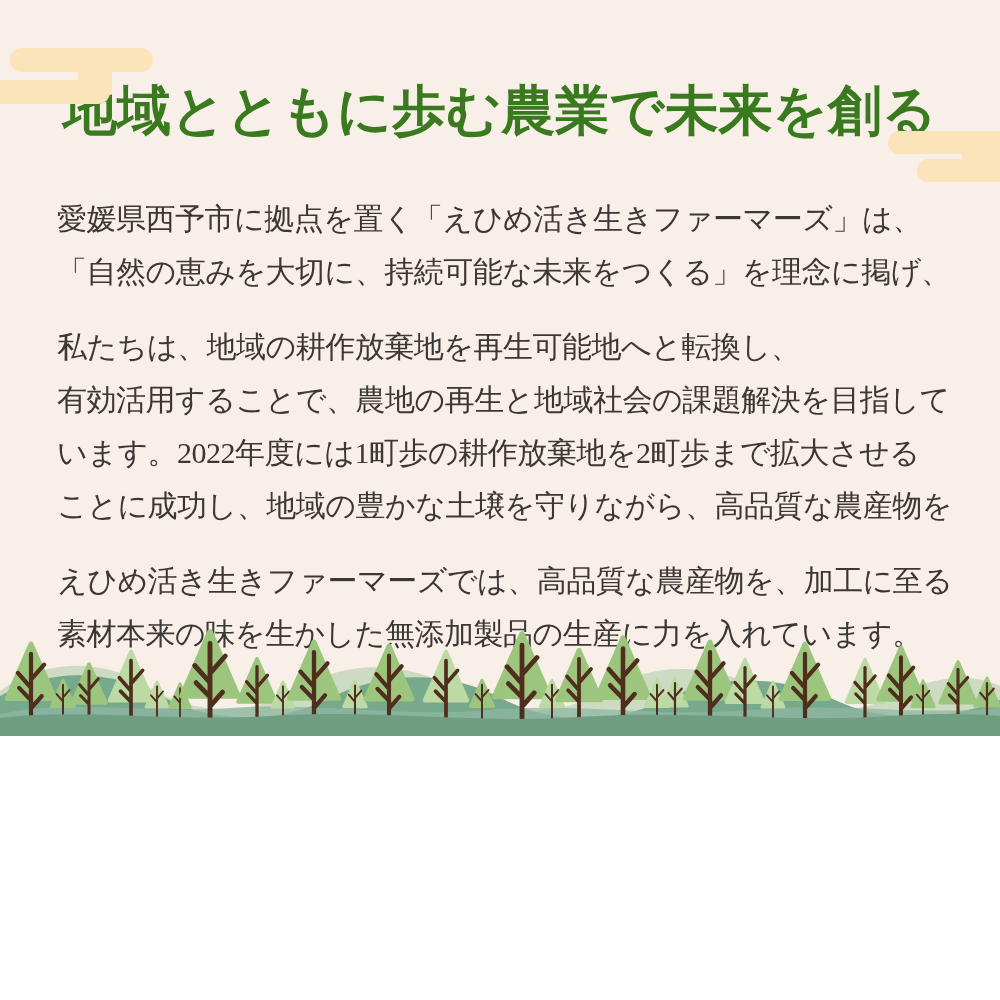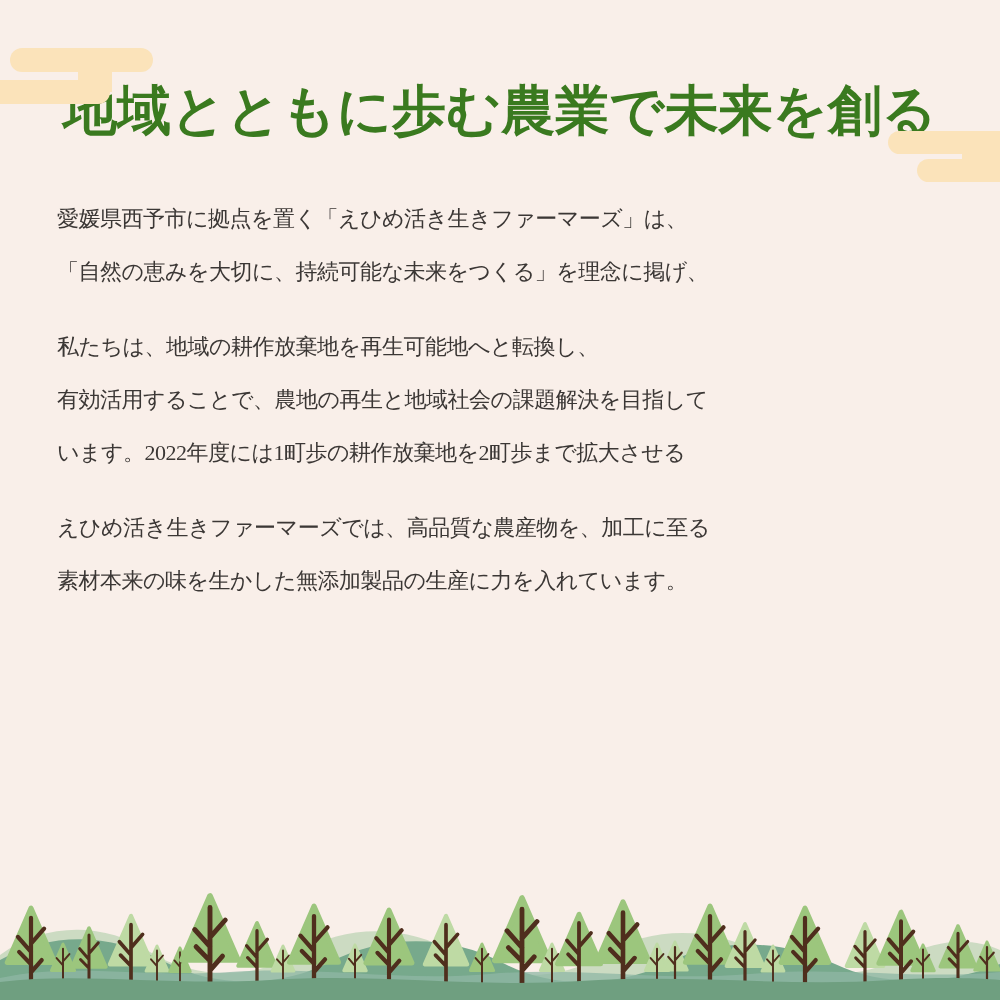--- a/index.html
+++ b/index.html
@@ -1,19 +1,19 @@
 <!DOCTYPE html>
 <html lang="ja"><head>
 <meta charset="utf-8">
 <style>
   html,body{margin:0;padding:0;}
   body{font-family:"Liberation Serif","DejaVu Serif",serif;}
   .page{
     position:relative;
-    width:1000px;height:1000px;
+    width:1000px;height:736px;
     background:var(--bg,#f9efe9);
     overflow:hidden;
   }
   
   .cloud span{position:absolute;background:var(--cloud,#fbe3ba);}
   .cloud .bar{border-radius:12px;}
   .cl-b1{left:10px;top:48px;width:143px;height:24px;}
   .cl-joint{left:78px;top:58px;width:34px;height:34px;}
   .cl-b2{left:-42px;top:80px;width:152px;height:24px;}
   .cr-b1{left:888px;top:131px;width:152px;height:23px;}
@@ -25,21 +25,21 @@
     text-align:center;
     font-size:54px;
     line-height:62px;
     font-weight:bold;
     color:var(--title,#3a7a1f);
     white-space:nowrap;
   }
   
   .body-text{
     margin:50px 25px 0 57px;
-    font-size:22px;
+    font-size:30px;
     letter-spacing:-0.5px;
     line-height:53px;
     color:var(--text,#3b3735);
   }
   .body-text p{margin:0 0 22px 0;}
   .line{display:block;white-space:nowrap;}
   
   .forest{
     position:absolute;left:0;bottom:0;width:1000px;height:120px;
   }
@@ -64,20 +64,21 @@
 
   <div class="body-text">
     <p>
       <span class="line">愛媛県西予市に拠点を置く「えひめ活き生きファーマーズ」は、</span>
       <span class="line">「自然の恵みを大切に、持続可能な未来をつくる」を理念に掲げ、</span>
     </p>
     <p>
       <span class="line">私たちは、地域の耕作放棄地を再生可能地へと転換し、</span>
       <span class="line">有効活用することで、農地の再生と地域社会の課題解決を目指して</span>
       <span class="line">います。2022年度には1町歩の耕作放棄地を2町歩まで拡大させる</span>
+      <span class="line">ことに成功し、地域の豊かな土壌を守りながら、高品質な農産物を</span>
     </p>
     <p>
       <span class="line">えひめ活き生きファーマーズでは、高品質な農産物を、加工に至る</span>
       <span class="line">素材本来の味を生かした無添加製品の生産に力を入れています。</span>
     </p>
   </div>
 
   <svg class="forest" viewBox="0 0 1000 120" preserveAspectRatio="none" aria-hidden="true">
     <path opacity="0.55" d="M0,75 C45,42 105,42 150,72 C195,100 255,100 300,72 C345,44 410,44 455,74 C500,102 560,102 605,74 C650,46 715,46 760,74 C805,100 860,100 905,76 C940,58 975,58 1000,70 L1000,120 L0,120 Z" fill="#a8caa3"></path>
     <path d="M0,80 C50,52 110,52 165,82 C215,108 280,108 330,82 C385,54 450,54 505,84 C550,108 615,108 665,84 C715,58 780,58 835,84 C880,106 945,106 1000,84 L1000,120 L0,120 Z" fill="#77a98c"></path>

